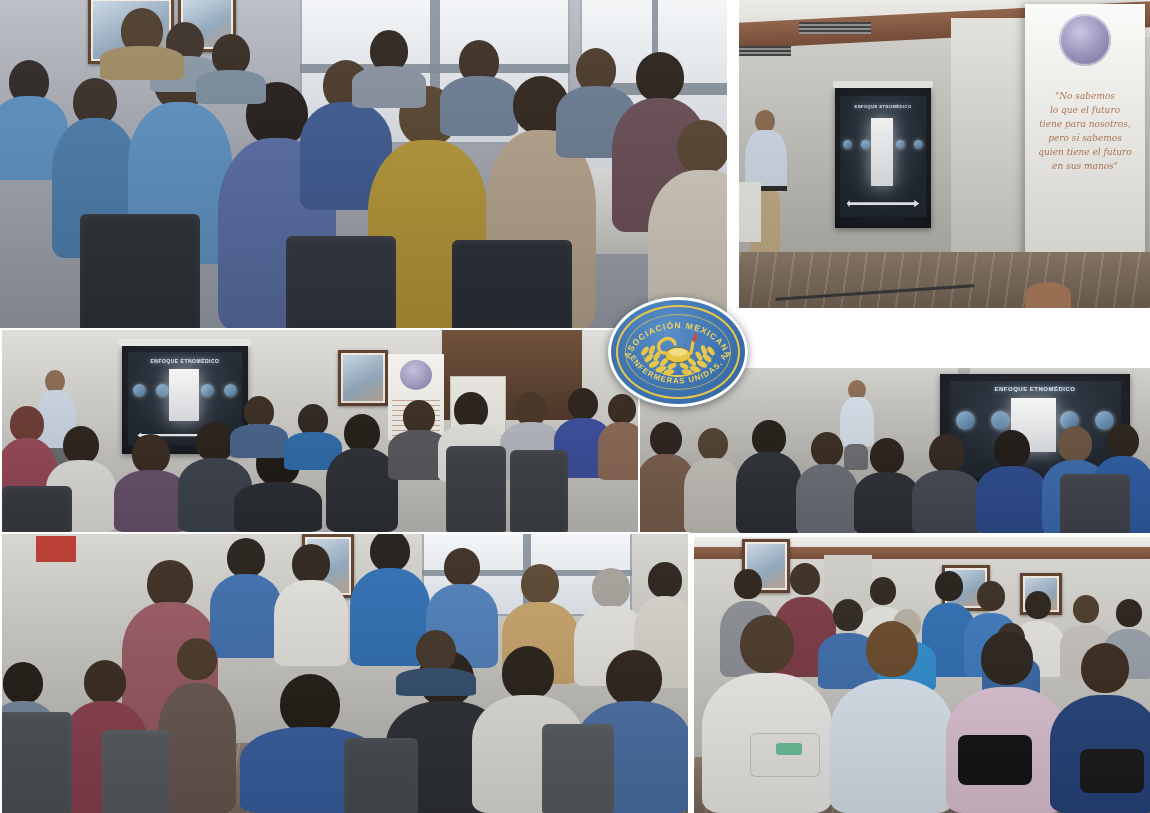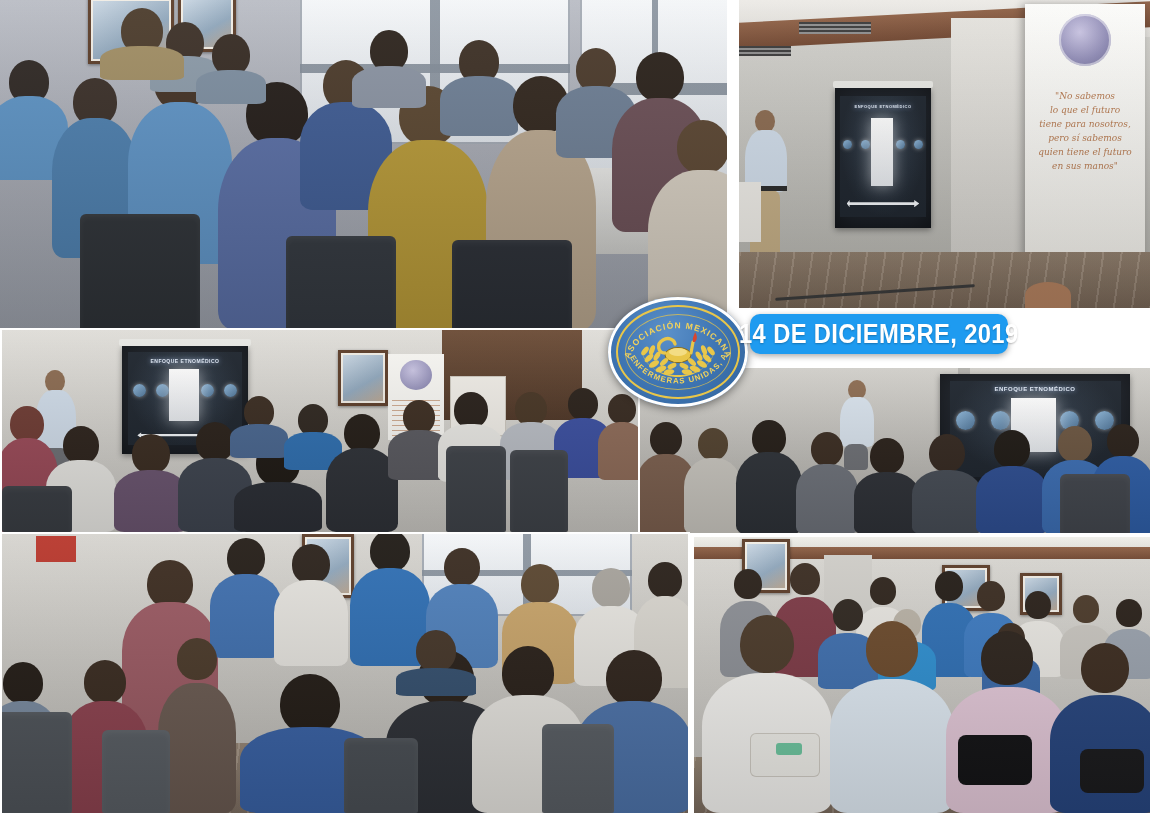--- a/index.html
+++ b/index.html
@@ -648,17 +648,14 @@
             <ellipse cx="26" cy="13" rx="5" ry="2.5" transform="rotate(-68 26 13)"></ellipse>
             <ellipse cx="31" cy="19" rx="5" ry="2.5" transform="rotate(-58 31 19)"></ellipse>
             <ellipse cx="38" cy="25" rx="5" ry="2.5" transform="rotate(-44 38 25)"></ellipse>
             <ellipse cx="46" cy="29" rx="4.8" ry="2.4" transform="rotate(-26 46 29)"></ellipse>
           </g>
         </g>
       </svg>
     </div>
   </div>
 
-  <div id="date-badge" style="left: 750px; top: 314px; width: 258px; height: 40px; background: rgb(30, 155, 240);">
-    <span style="color: rgb(255, 255, 255);">14 DE DICIEMBRE, 2019</span>
-  </div>
 
 </div>
 
 </body></html>

